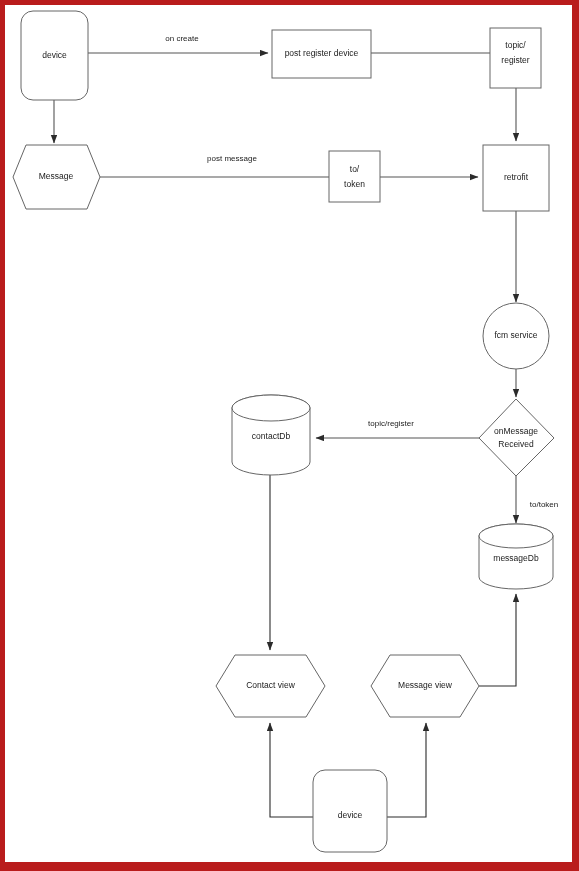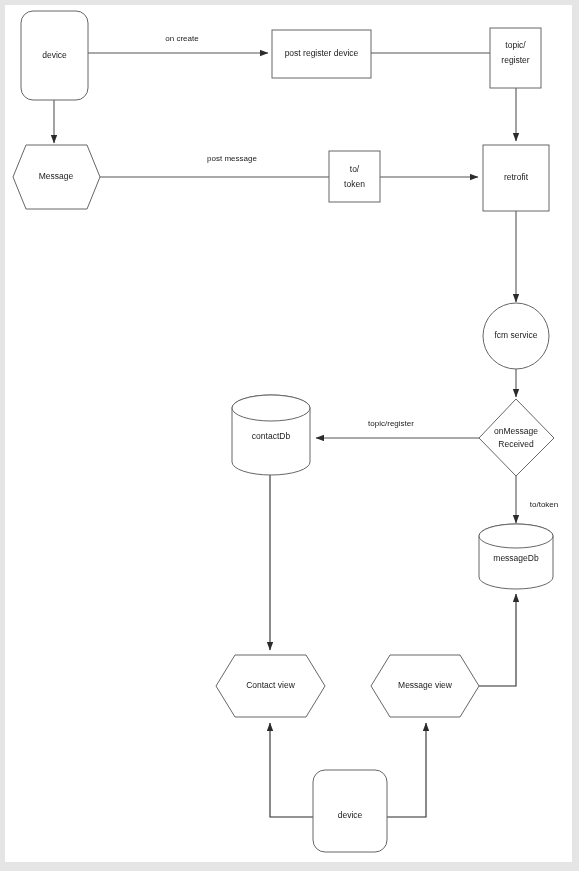--- a/index.html
+++ b/index.html
@@ -11,21 +11,21 @@
     width: 579px;
     height: 871px;
     font-family: "Liberation Sans", sans-serif;
     overflow: hidden;
   }
   #frame {
     position: absolute;
     left: 0; top: 0;
     width: 579px;
     height: 871px;
-    background: #e5e5e5;
+    background: #b91c1c;
     text-decoration: underline;
   }
   #canvas {
     position: absolute;
     left: 5px;
     top: 5px;
     width: 567px;
     height: 857px;
     background: #ffffff;
   }

